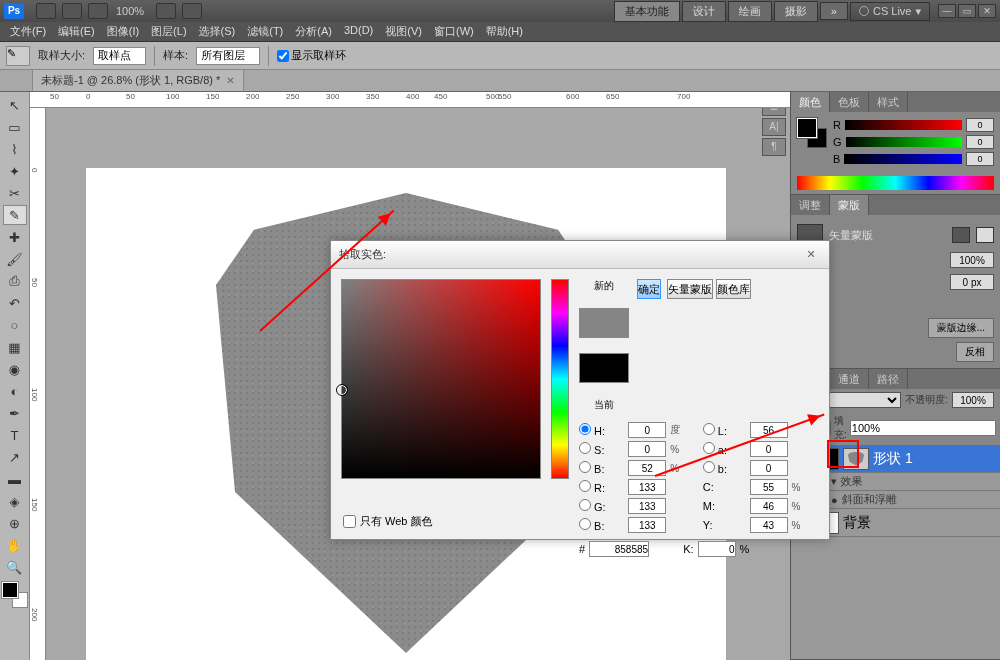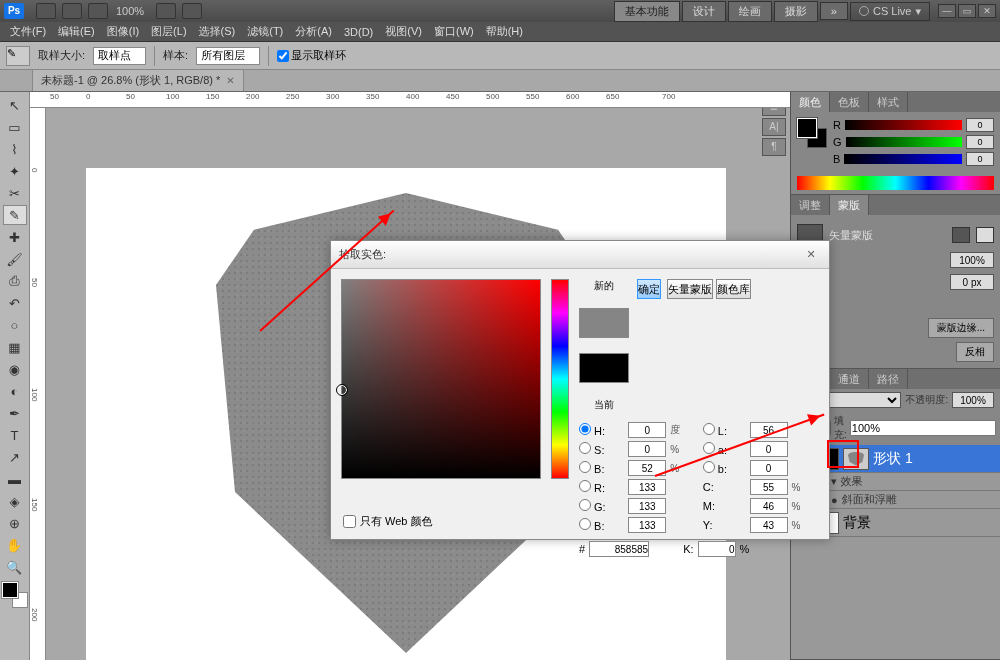--- a/index.html
+++ b/index.html
@@ -8,21 +8,21 @@
 .ps-logo{width:20px;height:16px;background:#1473e6;color:#fff;font-weight:bold;text-align:center;line-height:16px;font-size:10px;border-radius:2px}
 .titlebar .tb-icons{display:flex;gap:6px;margin-left:12px;align-items:center}
 .tb-ico{width:20px;height:16px;border:1px solid #333;background:#555;border-radius:2px}
 .tb-zoom{margin-left:8px;color:#ccc}
 .titlebar .right{margin-left:auto;display:flex;gap:2px;align-items:center}
 .ws-btn{padding:2px 10px;background:#6a6a6a;color:#ddd;border:1px solid #333}
 .ws-btn.active{background:#888;color:#222}
 .cslive{padding:2px 8px;border:1px solid #333;display:flex;align-items:center;gap:4px}
 .win-btns{display:flex;gap:2px;margin-left:6px}
 .win-btn{width:18px;height:14px;border:1px solid #333;background:#666;font-size:9px;line-height:12px;text-align:center}
-.menubar{height:20px;background:#535353;display:flex;align-items:center;padding:0 4px;border-bottom:1px solid #333}
+.menubar{height:20px;background:#535353;display:flex;align-items:flex-start;padding:0 4px;border-bottom:1px solid #333}
 .menu-item{padding:2px 6px;color:#ddd}
 .optbar{height:28px;background:#b8b8b8;border-bottom:1px solid #888;display:flex;align-items:center;padding:0 6px;gap:8px}
 .opt-tool{width:24px;height:20px;border:1px solid #888;background:#ccc}
 .opt-label{color:#222}
 .opt-select{height:18px;border:1px solid #888;background:#fff;padding:0 14px 0 4px;font-size:11px}
 .opt-divider{width:1px;height:20px;background:#888}
 .opt-check{display:flex;align-items:center;gap:2px}
 .opt-check input{width:12px;height:12px}
 .tabbar{height:22px;background:#a8a8a8;border-bottom:1px solid #666;display:flex;align-items:flex-end;padding-left:32px}
 .doc-tab{background:#b8b8b8;padding:3px 8px;border:1px solid #888;border-bottom:none;font-size:11px;color:#333;display:flex;align-items:center;gap:6px}
@@ -192,26 +192,26 @@
   <span class="tick" style="left:20px">50</span>
   <span class="tick" style="left:56px">0</span>
   <span class="tick" style="left:96px">50</span>
   <span class="tick" style="left:136px">100</span>
   <span class="tick" style="left:176px">150</span>
   <span class="tick" style="left:216px">200</span>
   <span class="tick" style="left:256px">250</span>
   <span class="tick" style="left:296px">300</span>
   <span class="tick" style="left:336px">350</span>
   <span class="tick" style="left:376px">400</span>
-  <span class="tick" style="left:416px">450</span>
+  <span class="tick" style="left:404px">450</span>
   <span class="tick" style="left:456px">500</span>
-  <span class="tick" style="left:496px">550</span>
+  <span class="tick" style="left:468px">550</span>
   <span class="tick" style="left:536px">600</span>
   <span class="tick" style="left:576px">650</span>
-  <span class="tick" style="left:632px">700</span>
+  <span class="tick" style="left:647px">700</span>
 </div>
 <div class="ruler-v">
   <span class="tick" style="top:60px">0</span>
   <span class="tick" style="top:170px">50</span>
   <span class="tick" style="top:280px">100</span>
   <span class="tick" style="top:390px">150</span>
   <span class="tick" style="top:500px">200</span>
 </div>
 
 <div class="workspace">

